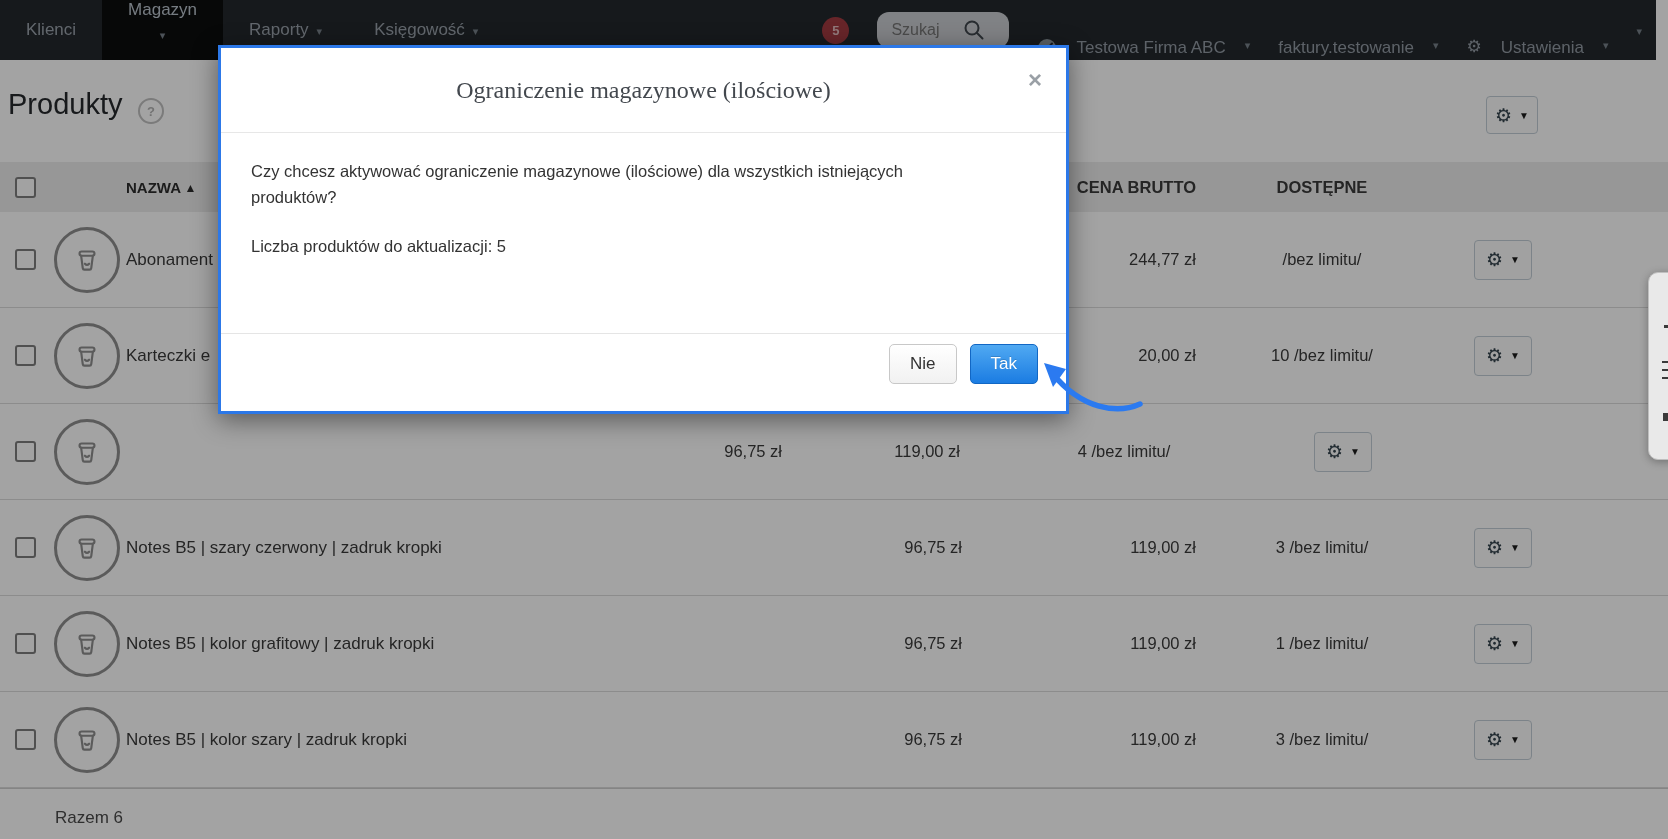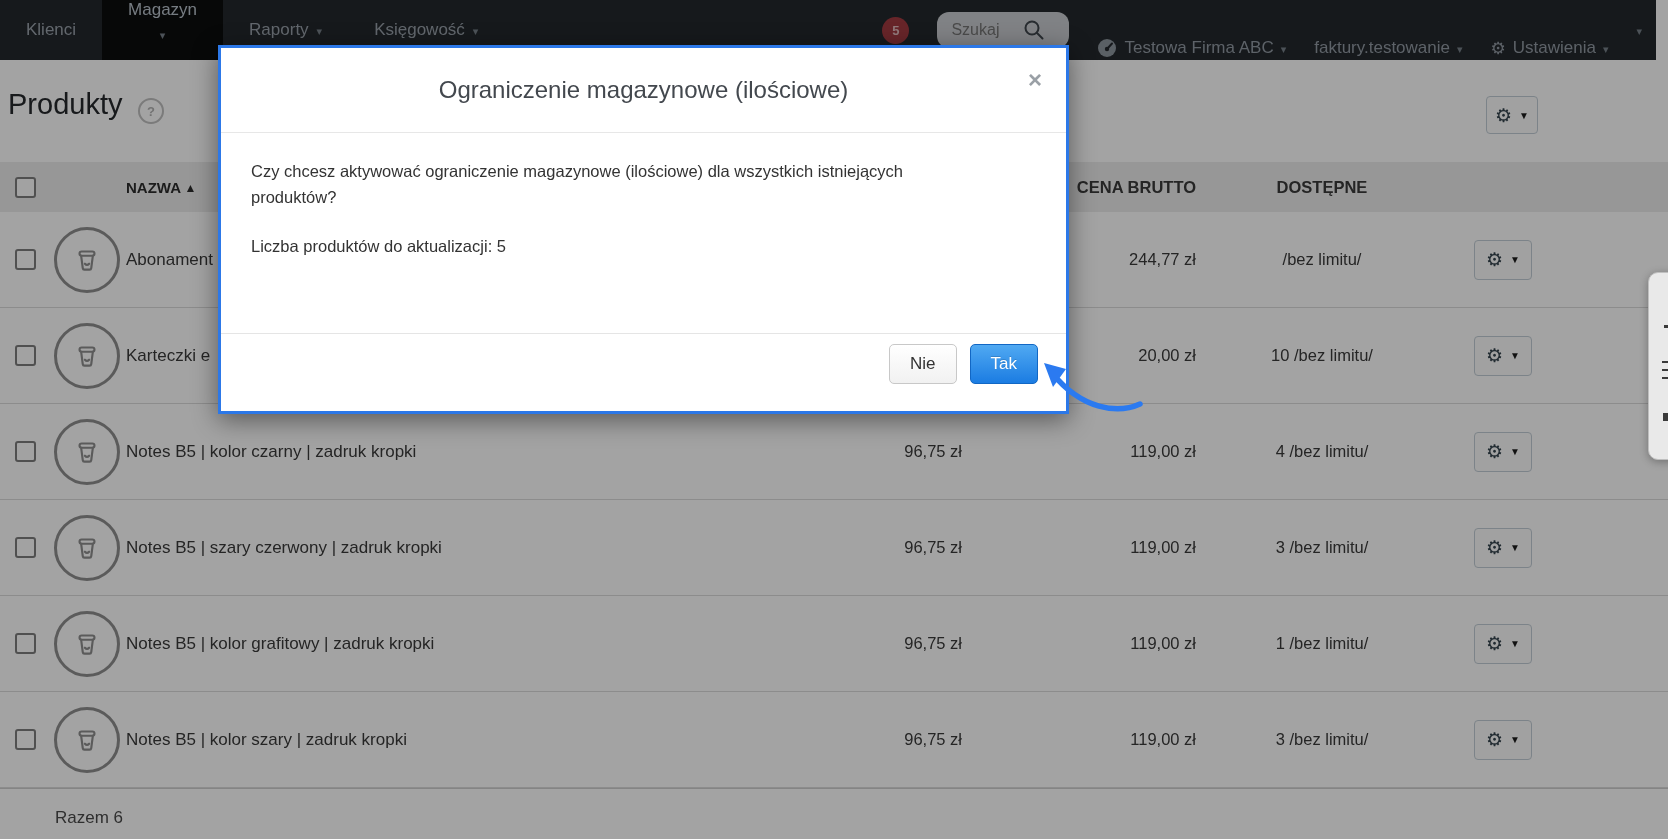--- a/index.html
+++ b/index.html
@@ -15,21 +15,21 @@
             font-size:17px;cursor:pointer;}
   .nav-item.active{background:#0b0d0e;color:#b9c2cb;flex-direction:column;}
   .caret{font-size:11px;color:#6f7press880;color:#78808a;position:relative;top:1px;}
   .nav-right{margin-left:auto;display:flex;align-items:center;gap:28px;padding-right:14px;}
   .badge{width:27px;height:27px;border-radius:50%;background:#a23a40;color:#e3bdbf;
          font-size:13px;font-weight:bold;display:flex;align-items:center;justify-content:center;}
   .searchbox{display:flex;align-items:center;background:#c9ccd0;border-radius:12px;
              height:36px;width:112px;padding:0 8px 0 12px;}
   .searchbox input{border:none;outline:none;background:transparent;width:70px;
                    font-size:16px;color:#4b5056;font-family:"Liberation Sans",sans-serif;}
-  .nav-group{display:flex;align-items:center;gap:7px;color:#929aa3;font-size:17px;cursor:pointer;margin-top:36px;}
+  .nav-group{display:flex;align-items:flex-start;gap:19px;color:#929aa3;font-size:17px;cursor:pointer;margin-top:36px;}
   .gear-glyph{font-size:17px;line-height:1;}
   
   .page{position:absolute;top:60px;left:0;right:0;bottom:0;background:#fff;}
   .page-title{position:absolute;left:8px;top:28px;font-size:29px;color:#26292d;font-weight:400;}
   .help-circle{position:absolute;left:138px;top:38px;width:22px;height:22px;border-radius:50%;
                border:2px solid #c0c0c0;color:#b3b3b3;font-size:13px;font-weight:bold;
                display:flex;align-items:center;justify-content:center;}
   .btn-gear{height:36px;border:1px solid #c2cdd6;border-radius:4px;background:#fcfcfc;
             display:flex;align-items:center;justify-content:center;gap:7px;
             color:#36454f;cursor:pointer;}
@@ -55,21 +55,21 @@
   .row-gear{width:56px;height:38px;}
   .tfoot{height:57px;border-top:1px solid #cfcfcf;display:flex;align-items:center;}
   .tfoot span{margin-left:55px;font-size:17px;color:#4a4a4a;}
   .sort-icon{font-size:12px;position:relative;top:-1px;}
   
   .backdrop{position:absolute;inset:0;background:rgba(0,0,0,.36);z-index:40;}
   .modal{position:absolute;left:218px;top:45px;width:851px;height:369px;background:#fff;
          border:3px solid #2c78e8;box-shadow:0 6px 24px rgba(0,0,0,.45);z-index:70;box-sizing:border-box;}
   .modal-header{position:relative;height:84px;border-bottom:1px solid #e7e7e7;
                 display:flex;align-items:center;justify-content:center;}
-  .modal-title{font-size:24px;color:#43484e;font-weight:400;}
+  .modal-title{font-size:24px;color:#43484e;font-weight:400;font-family:Liberation Serif, serif;}
   .modal-close{position:absolute;right:24px;top:20px;font-size:24px;line-height:1;
                color:#9aa0a6;font-weight:bold;cursor:pointer;}
   .modal-body{padding:26px 30px 0 30px;font-size:16.5px;color:#333;line-height:1.55;}
   .modal-body .p1{width:720px;margin:0 0 24px 0;}
   .modal-body .p2{margin:0;}
   .modal-footer{position:absolute;left:0;right:0;bottom:0;height:78px;border-top:1px solid #e5e5e5;
                 display:flex;justify-content:flex-end;gap:13px;padding:10px 28px 0 0;box-sizing:border-box;}
   .btn{height:40px;border-radius:5px;font-size:17px;padding:8px 20px;cursor:pointer;
        font-family:"Liberation Sans",sans-serif;}
   .btn-no{background:linear-gradient(#ffffff,#f1f1f1);border:1px solid #c8c8c8;color:#333;}
@@ -214,21 +214,20 @@
         </div>
       <div class="cell-icon">
         <div class="prod-circle">
           <svg width="32" height="32" viewBox="0 0 30 30" fill="none" stroke="#8f8f8f" stroke-width="2" stroke-linecap="round" stroke-linejoin="round">
             <rect x="8" y="7" width="14" height="4" rx="2"></rect>
             <path d="M9.5 11 L11 22.5 Q11.2 24 12.5 24 H17.5 Q18.8 24 19 22.5 L20.5 11"></path>
             <path d="M13 18.5 q2 2.2 4 0"></path>
           </svg>
         </div>
       </div>
-      <div class="cell-name">Notes B5 | kolor czarny | zadruk kropki</div>
       <div class="cell-num">96,75 zł</div>
       <div class="cell-num brutto">119,00 zł</div>
       <div class="cell-avail">4 /bez limitu/</div>
       <div class="cell-actions">
         <div class="btn-gear row-gear">
           <span class="gg">⚙</span>
           <span class="cd">▼</span>
         </div>
       </div>
     </div>

